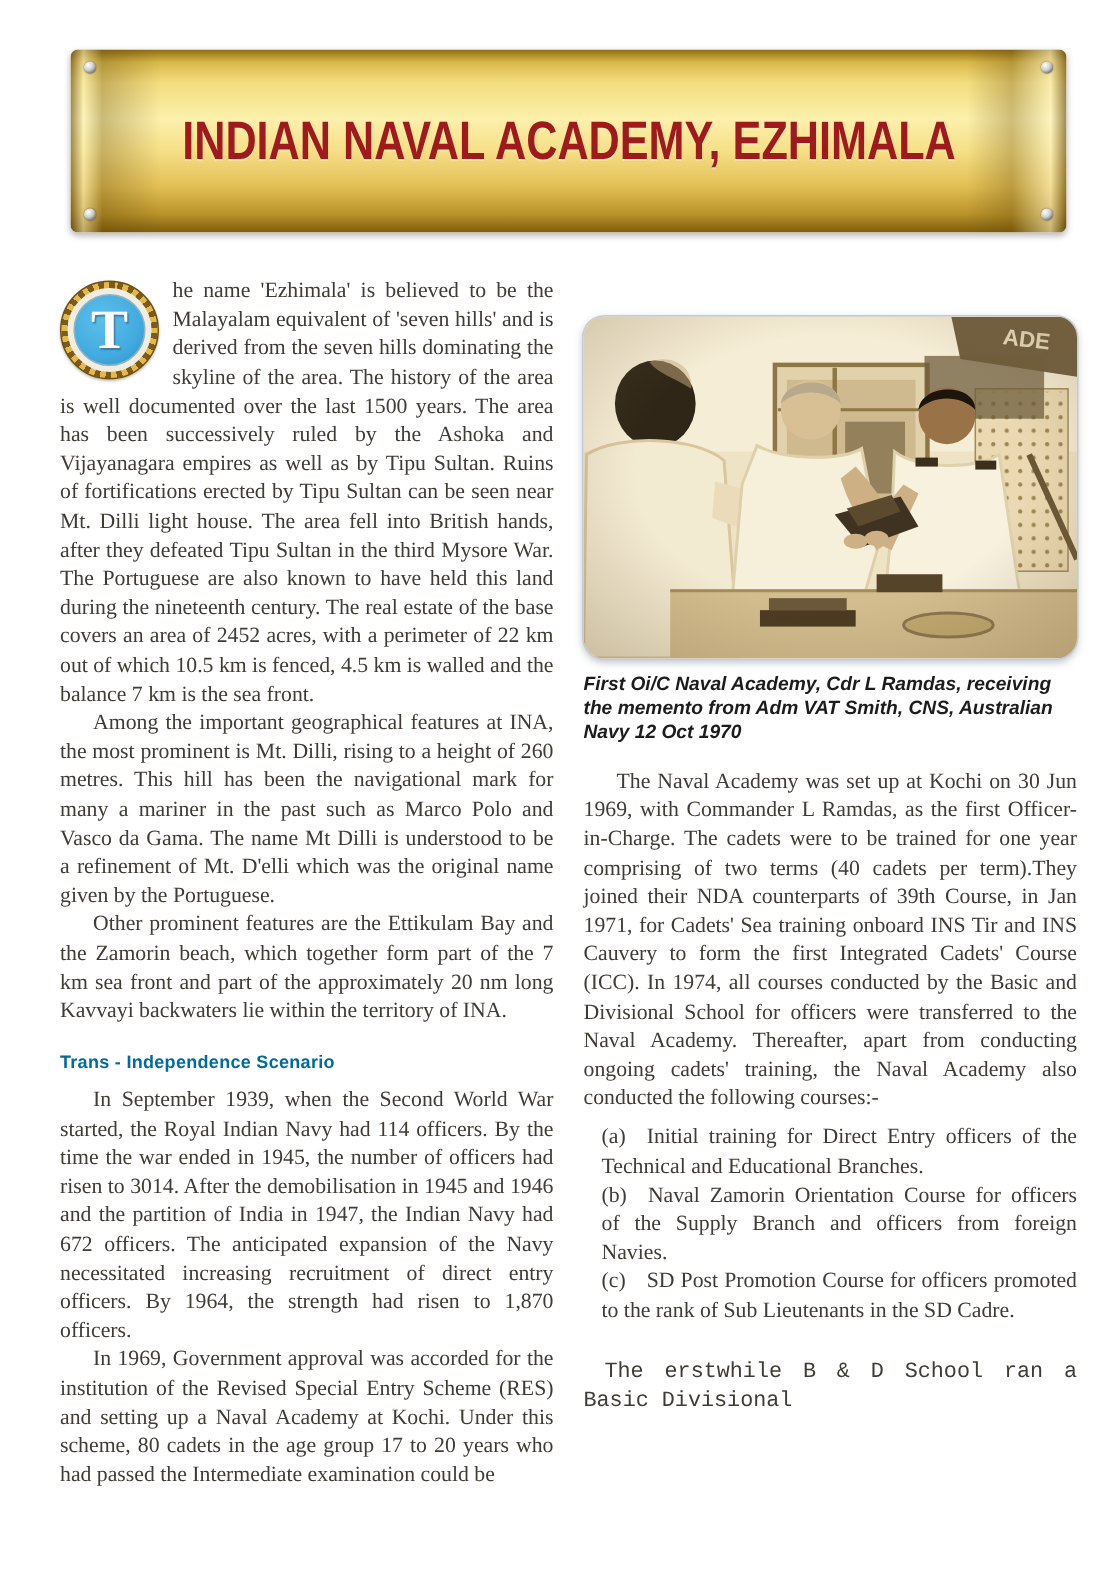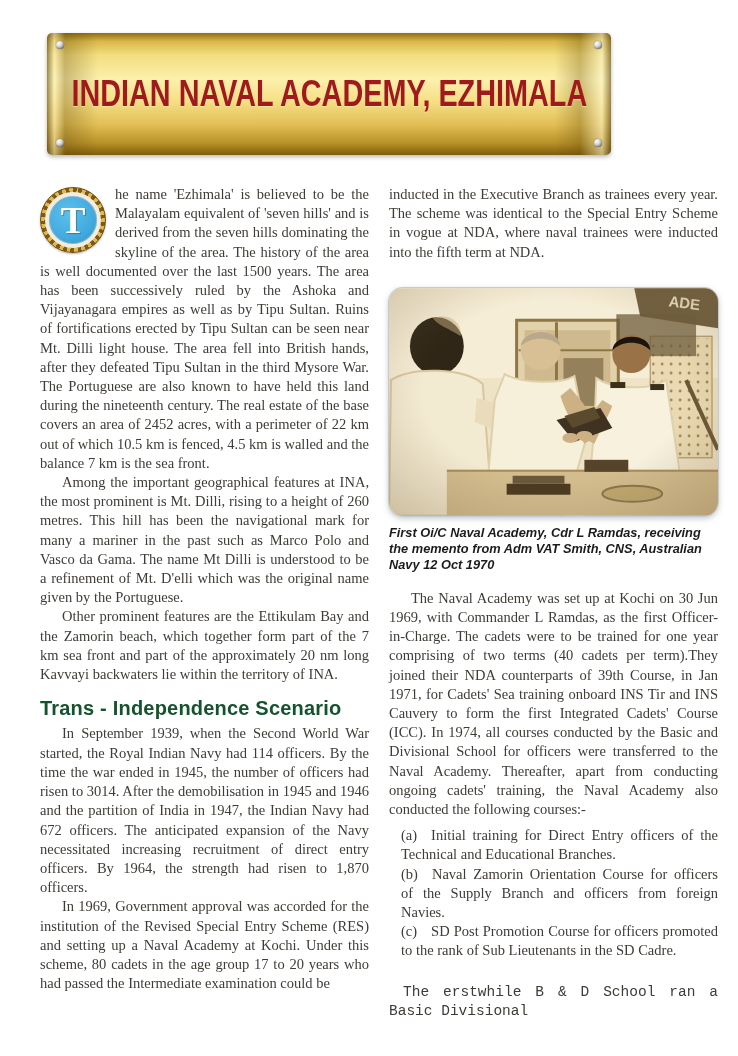--- a/index.html
+++ b/index.html
@@ -4,21 +4,21 @@
 <style>
   html,body { margin:0; padding:0; background:#ffffff; }
   .page {
     position:relative; width:738px; height:1056px; margin:0 auto;
     background:#ffffff; overflow:hidden;
     font-family:"Liberation Serif", serif;
   }
 
   
   .banner {
-    position:absolute; left:47px; top:33px; width:564px; height:122px;
+    position:absolute; left:47px; top:33px; width:664px; height:122px;
     border-radius:5px;
     background:
       linear-gradient(90deg,
         rgba(80,58,6,0.55) 0%, rgba(255,246,200,0.50) 1.3%, rgba(90,66,8,0.30) 3.2%,
         rgba(0,0,0,0) 9%, rgba(0,0,0,0) 90%,
         rgba(100,75,10,0.30) 94.5%, rgba(255,247,205,0.55) 98.4%, rgba(76,55,4,0.55) 100%),
       linear-gradient(180deg,
         #8f6d12 0%, #d9b84a 7%, #f3dd7f 18%, #fcf0ac 38%,
         #f6e088 55%, #e2bf55 75%, #b9922a 90%, #7e5d0c 100%);
     box-shadow: 0 2px 4px rgba(0,0,0,0.28);
@@ -67,21 +67,21 @@
     display:flex; align-items:center; justify-content:center;
   }
   .medallion-inner .letter {
     font-family:"Liberation Serif", serif; font-weight:bold;
     font-size:37px; line-height:1; color:#ffffff;
     text-shadow:1px 1px 1px rgba(50,80,100,0.55);
   }
 
   .section-heading {
     font-family:"Liberation Sans", sans-serif; font-weight:bold;
-    font-size:20px; color:#14532d; letter-spacing:0.2px;
+    font-size:12px; color:#0369a1; letter-spacing:0.2px;
     margin:15px 0 6px 0; text-align:left;
   }
 
   
   .photo-frame {
     margin-top:26px; width:329px; height:228px;
     border-radius:14px; overflow:hidden;
     box-shadow:0 0 0 1px #c2cbd3, 0 2px 6px rgba(90,110,130,0.45);
     background:#efe3c6;
   }
@@ -122,21 +122,20 @@
       </span><span>he name 'Ezhimala' is believed to be the Malayalam equivalent of 'seven hills' and is derived from the seven hills dominating the skyline of the area. The history of the area is well documented over the last 1500 years. The area has been successively ruled by the Ashoka and Vijayanagara empires as well as by Tipu Sultan. Ruins of fortifications erected by Tipu Sultan can be seen near Mt. Dilli light house. The area fell into British hands, after they defeated Tipu Sultan in the third Mysore War. The Portuguese are also known to have held this land during the nineteenth century. The real estate of the base covers an area of 2452 acres, with a perimeter of 22 km out of which 10.5 km is fenced, 4.5 km is walled and the balance 7 km is the sea front.</span>
     </p>
     <p class="ind">Among the important geographical features at INA, the most prominent is Mt. Dilli, rising to a height of 260 metres. This hill has been the navigational mark for many a mariner in the past such as Marco Polo and Vasco da Gama. The name Mt Dilli is understood to be a refinement of Mt. D'elli which was the original name given by the Portuguese.</p>
     <p class="ind">Other prominent features are the Ettikulam Bay and the Zamorin beach, which together form part of the 7 km sea front and part of the approximately 20 nm long Kavvayi backwaters lie within the territory of INA.</p>
     <div class="section-heading">Trans - Independence Scenario</div>
     <p class="ind">In September 1939, when the Second World War started, the Royal Indian Navy had 114 officers. By the time the war ended in 1945, the number of officers had risen to 3014. After the demobilisation in 1945 and 1946 and the partition of India in 1947, the Indian Navy had 672 officers. The anticipated expansion of the Navy necessitated increasing recruitment of direct entry officers. By 1964, the strength had risen to 1,870 officers.</p>
     <p class="ind">In 1969, Government approval was accorded for the institution of the Revised Special Entry Scheme (RES) and setting up a Naval Academy at Kochi. Under this scheme, 80 cadets in the age group 17 to 20 years who had passed the Intermediate examination could be</p>
   </div>
 
   <div class="col col-right">
-    <p>inducted in the Executive Branch as trainees every year. The scheme was identical to the Special Entry Scheme in vogue at NDA, where naval trainees were inducted into the fifth term at NDA.</p>
 
     <div class="photo-frame">
       <svg width="329" height="228" viewBox="0 0 330 228" xmlns="http://www.w3.org/2000/svg">
         <defs>
           <radialGradient id="vig" cx="50%" cy="45%" r="72%">
             <stop offset="55%" stop-color="#7a6238" stop-opacity="0"></stop>
             <stop offset="100%" stop-color="#7a6238" stop-opacity="0.30"></stop>
           </radialGradient>
           <pattern id="peg" width="9" height="9" patternUnits="userSpaceOnUse">
             <circle cx="4" cy="4" r="1.4" fill="#9c8453"></circle>

